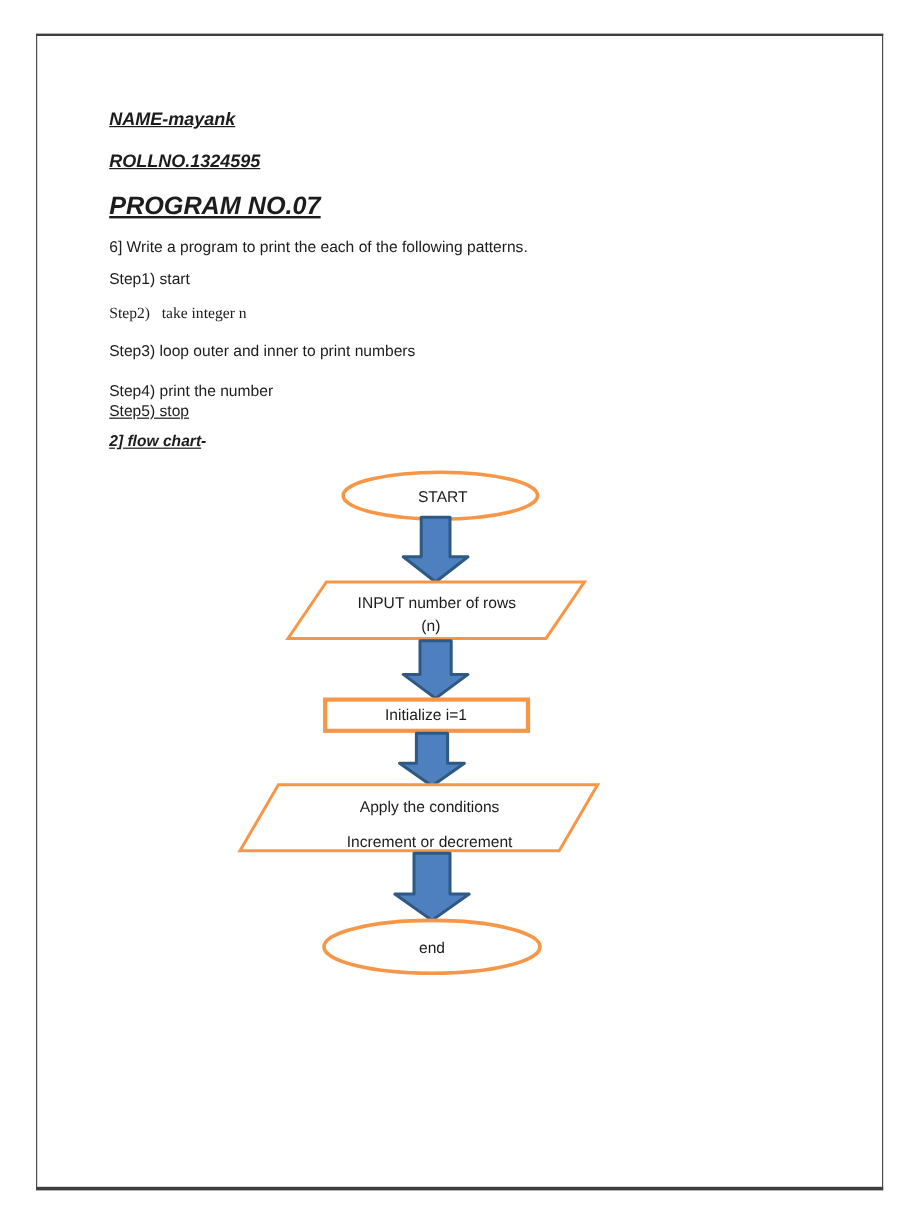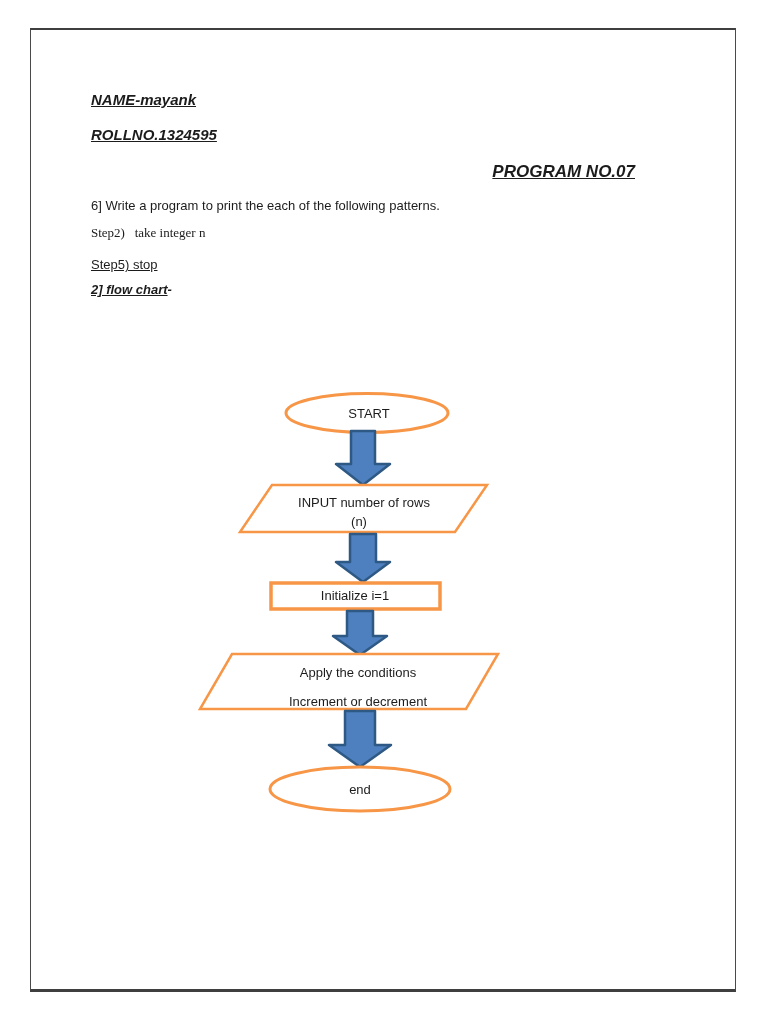--- a/index.html
+++ b/index.html
@@ -37,25 +37,25 @@
   .h-line {
     font-size: 15px;
     line-height: 18px;
     font-weight: bold;
     font-style: italic;
     text-decoration: underline;
   }
   .name-line   { margin-bottom: 17px; }
   .rollno-line { margin-bottom: 19px; }
   .title-line {
-    font-size: 17px;
+    font-size: 21px;
     line-height: 18px;
     font-weight: bold;
     font-style: italic;
-    text-align: right;
+    text-align: left;
     margin-bottom: 16px;
   }
   .title-line span { text-decoration: underline; }
   .body-line {
     font-size: 13px;
     line-height: 17px;
     white-space: pre-wrap;
   }
   .question-line { margin-bottom: 10px; }
   .heading-line {
@@ -107,24 +107,27 @@
 
       <p class="h-line name-line">NAME-mayank</p>
 
       <p class="h-line rollno-line">ROLLNO.1324595</p>
 
       <p class="title-line"><span>PROGRAM NO.07</span></p>
 
       <p class="body-line question-line">6] Write a program to print the each of the following patterns.</p>
 
 
+      <p class="body-line step-1">Step1) start</p>
 
       <p class="body-line step-2">Step2)   take integer n</p>
 
+      <p class="body-line step-3">Step3) loop outer and inner to print numbers</p>
 
+      <p class="body-line step-4">Step4) print the number</p>
 
       <p class="body-line step-5">Step5) stop</p>
 
       <p class="heading-line"><span class="hu">2] flow chart</span><span>-</span></p>
 
     </div>
 
     <svg class="flowchart-svg" viewBox="0 0 706 440">
 
       <g>

